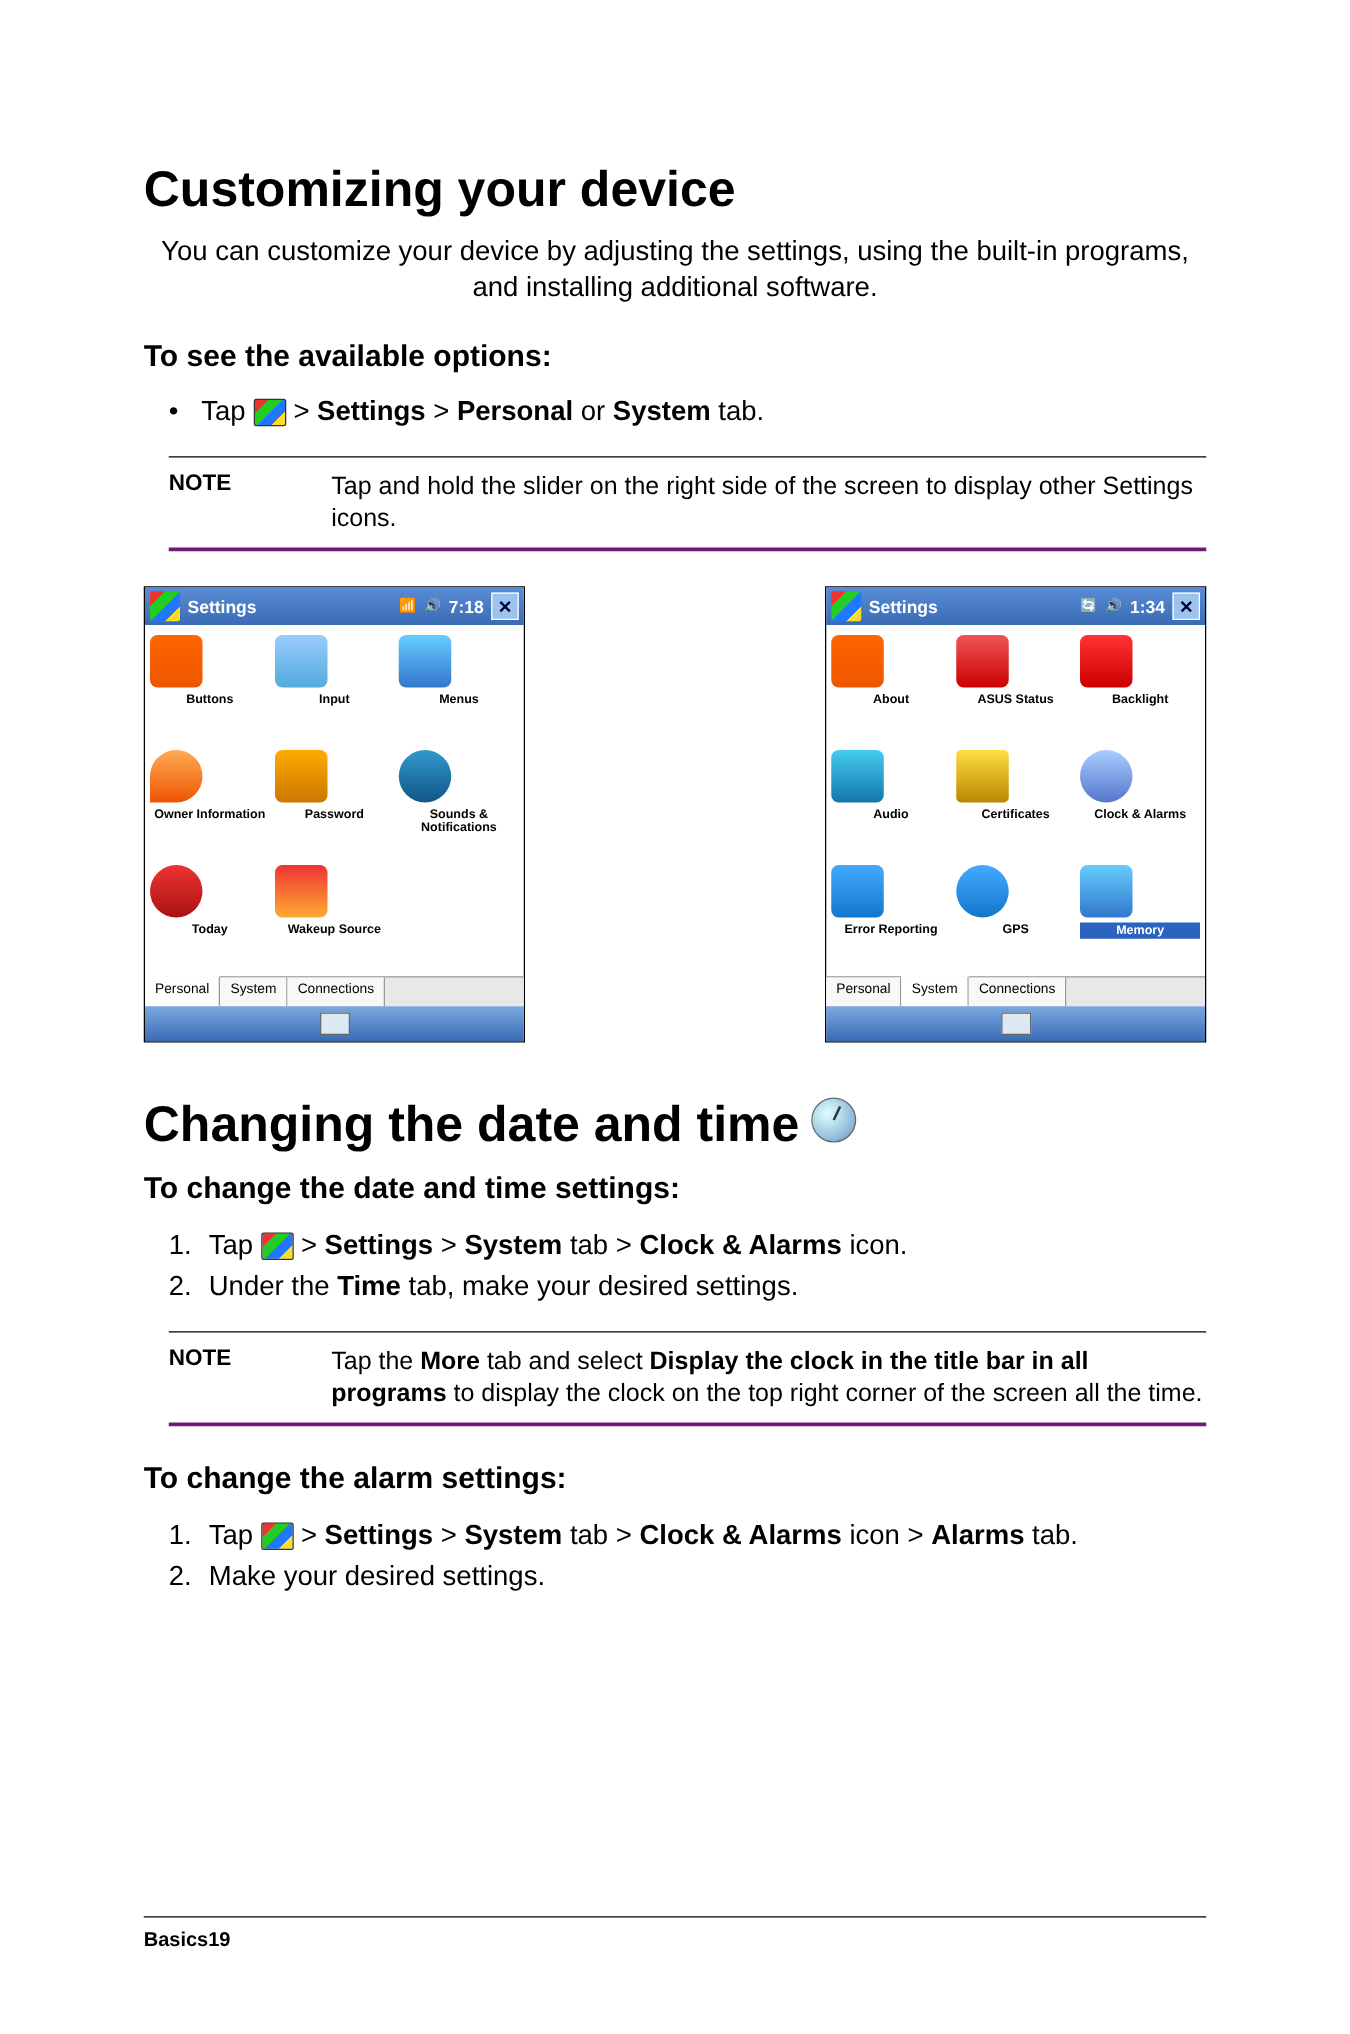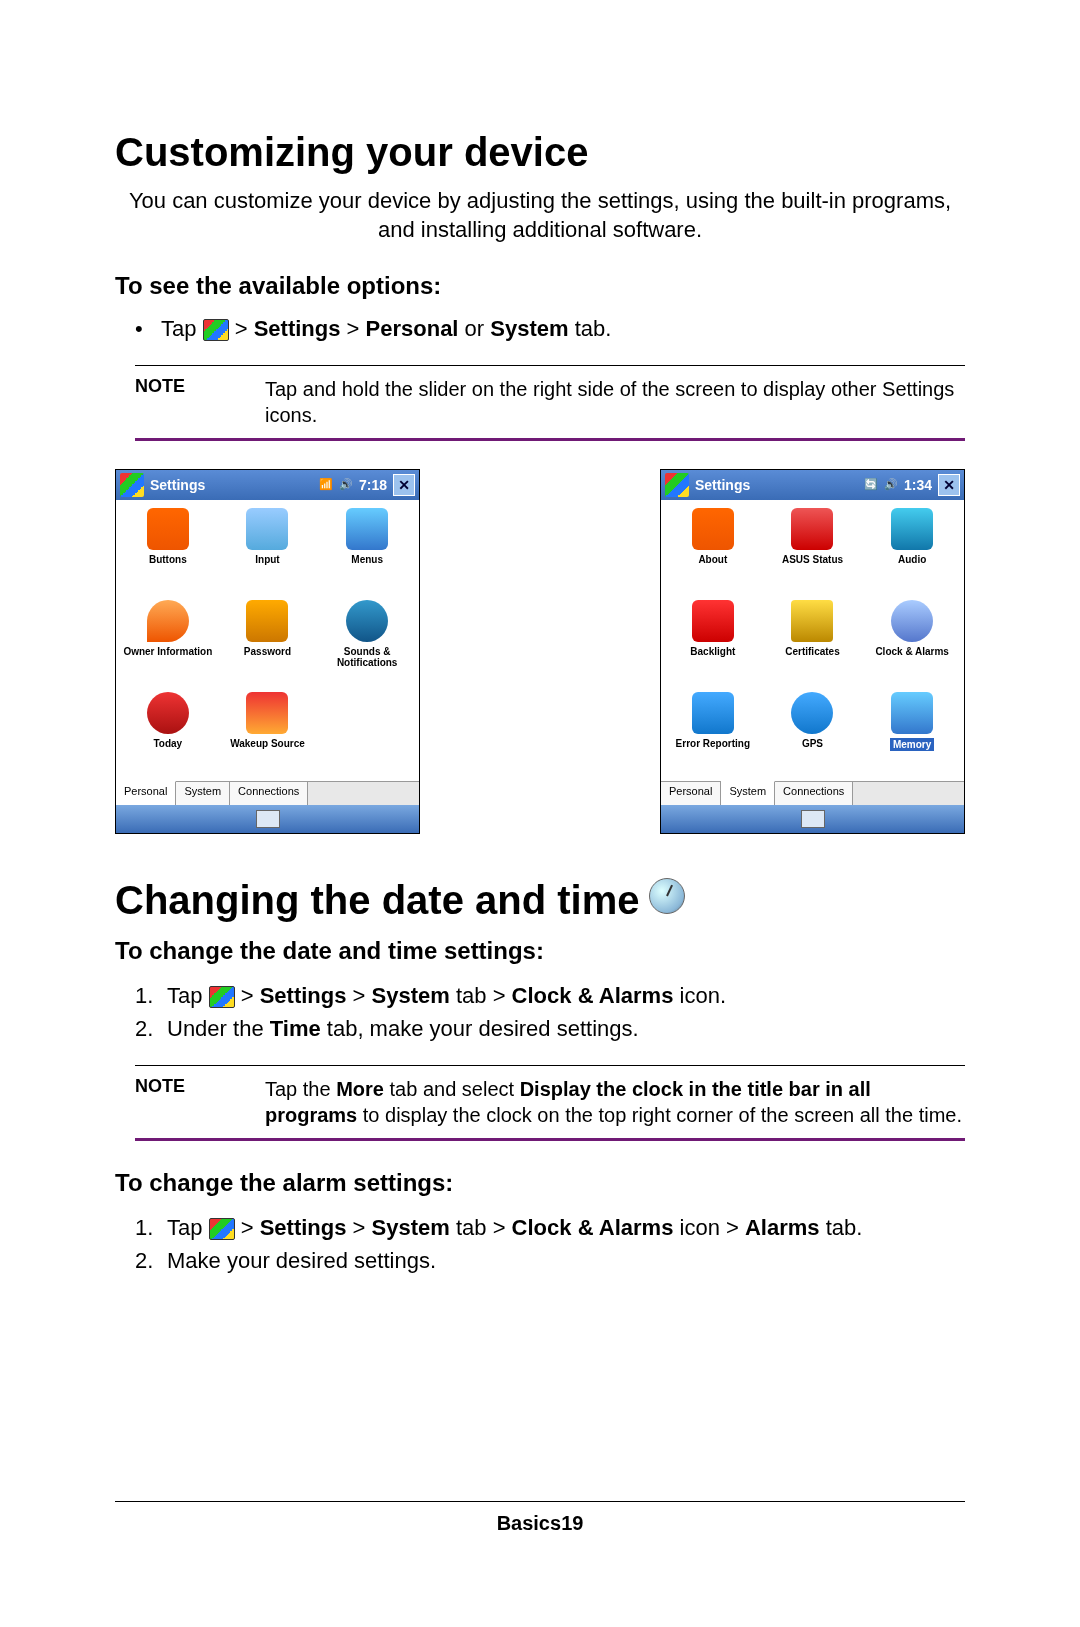--- a/index.html
+++ b/index.html
@@ -143,21 +143,20 @@
     display: grid;
     grid-template-columns: repeat(3, 1fr);
     grid-auto-rows: 88px;
     padding: 8px 4px 0 4px;
     gap: 4px;
     overflow: hidden;
   }
   .wm-item {
     display: flex;
     flex-direction: column;
-    align-items: center;
     font-size: 10px;
     font-weight: bold;
     text-align: center;
     line-height: 1.1;
     color: #000;
   }
   .wm-item.sel span:last-child {
     background: #2a63c0;
     color: #fff;
     padding: 1px 3px;
@@ -220,28 +219,28 @@
     left: 50%;
     top: 50%;
     width: 2px;
     height: 12px;
     background: #333;
     transform-origin: bottom;
     transform: translate(-1px, -12px) rotate(25deg);
   }
   .footer {
     position: absolute;
-    bottom: 92px;
+    bottom: 65px;
     left: 115px;
     right: 115px;
     border-top: 1px solid #000;
     padding-top: 10px;
     display: flex;
-    justify-content: center;
-    font-size: 20px;
+    justify-content: flex-start;
+    font-size: 16px;
     font-weight: bold;
   }
   .b { font-weight: bold; }
 
   
   .bg1{background:linear-gradient(#f60,#e50);} .bg2{background:linear-gradient(#9cf,#5ad);}
   .bg3{background:linear-gradient(#6cf,#37c);} .bg4{background:linear-gradient(#e55,#fa3,#2c2,#27f);}
   .bg5{background:linear-gradient(#fa5,#e50);border-radius:50% 50% 50% 0;} .bg6{background:linear-gradient(#fa0,#c70);}
   .bg7{background:linear-gradient(#39c,#158);border-radius:50%;} .bg8{background:linear-gradient(#e33,#a11);border-radius:50%;}
   .bg9{background:linear-gradient(#e33,#fa3);} .bg10{background:linear-gradient(#e55,#c00);}
@@ -339,26 +338,26 @@
     <div class="wm-body">
       <div class="wm-item">
           <div class="wm-ico bg1"></div>
           <span>About</span>
         </div>
       <div class="wm-item">
           <div class="wm-ico bg10"></div>
           <span>ASUS Status</span>
         </div>
       <div class="wm-item">
+          <div class="wm-ico bg12"></div>
+          <span>Backlight</span>
+        </div>
+      <div class="wm-item">
           <div class="wm-ico bg11"></div>
           <span>Audio</span>
-        </div>
-      <div class="wm-item">
-          <div class="wm-ico bg12"></div>
-          <span>Backlight</span>
         </div>
       <div class="wm-item">
           <div class="wm-ico bg18"></div>
           <span>Certificates</span>
         </div>
       <div class="wm-item">
           <div class="wm-ico bg14"></div>
           <span>Clock &amp; Alarms</span>
         </div>
       <div class="wm-item">

